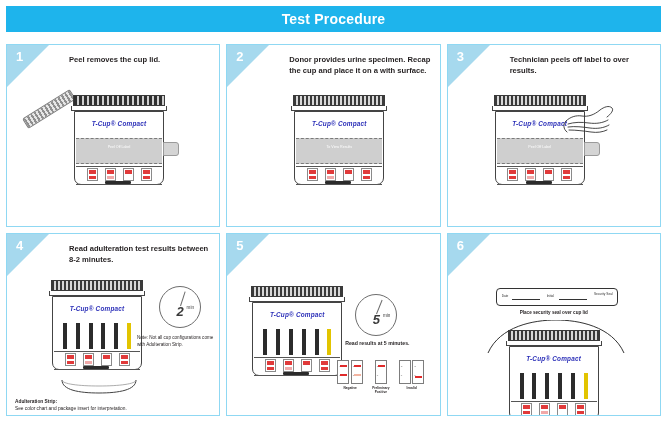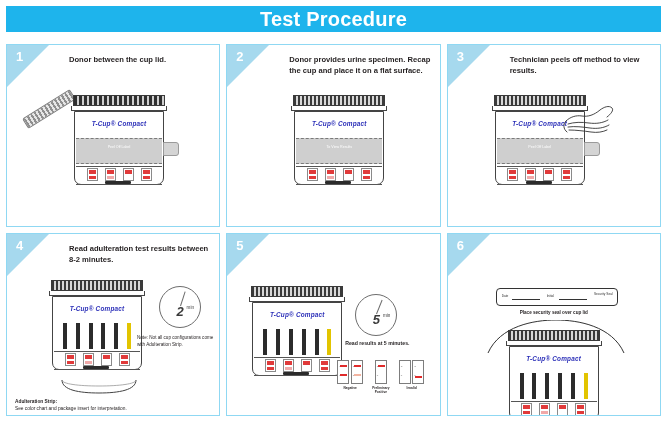--- a/index.html
+++ b/index.html
@@ -11,21 +11,21 @@
   }
   .page{position:relative;width:667px;height:421px;}
 
   
   .header{
     position:absolute;left:6px;top:6px;width:655px;height:26px;
     background:#1eb4ec;
     display:flex;align-items:center;justify-content:center;
   }
   .header-title{
-    color:#ffffff;font-size:20px;font-weight:bold;letter-spacing:.2px;
+    color:#ffffff;font-size:14px;font-weight:bold;letter-spacing:.2px;
   }
 
   
   .grid{
     position:absolute;left:6px;top:44px;width:655px;height:372px;
     display:grid;
     grid-template-columns:1fr 1fr 1fr;
     grid-template-rows:1fr 1fr;
     column-gap:6px;row-gap:6px;
   }
@@ -201,21 +201,21 @@
 
   <div class="header">
     <div class="header-title">Test Procedure</div>
   </div>
 
   <div class="grid">
 
     <div class="panel">
       <div class="corner"></div>
       <div class="corner-num">1</div>
-      <div class="step-text">Donor between the cup lid.</div>
+      <div class="step-text">Peel removes the cup lid.</div>
       <div class="art">
         <div class="loose-lid"></div>
         <div class="cup" style="left:62px;top:10px;width:102px;height:92px;">
           <div class="lid" style="background:repeating-linear-gradient(to right,#2f2f2f 0 3px,#cfcfcf 3px 5px);"></div>
           <div class="neck"></div>
           <div class="body">
             <div class="brand">T-Cup® Compact</div>
             <div class="graybar">
               <div class="lbl">Peel Off Label</div>
             </div>
@@ -230,21 +230,21 @@
             <div class="divline" style="top:54px;"></div>
             <div class="divline" style="top:72px;"></div>
           </div>
         </div>
       </div>
     </div>
 
     <div class="panel">
       <div class="corner"></div>
       <div class="corner-num">2</div>
-      <div class="step-text">Donor provides urine specimen. Recap the cup and place it on a flat surface.</div>
+      <div class="step-text">Donor provides urine specimen. Recap the cup and place it on a with surface.</div>
       <div class="art">
         <div class="cup" style="left:62px;top:10px;width:102px;height:92px;">
           <div class="lid"></div>
           <div class="neck"></div>
           <div class="body">
             <div class="brand">T-Cup® Compact</div>
             <div class="graybar">
               <div class="lbl">To View Results</div>
             </div>
             <div class="pads">
@@ -257,21 +257,21 @@
             <div class="divline" style="top:54px;"></div>
             <div class="divline" style="top:72px;"></div>
           </div>
         </div>
       </div>
     </div>
 
     <div class="panel">
       <div class="corner"></div>
       <div class="corner-num">3</div>
-      <div class="step-text">Technician peels off method to view results.</div>
+      <div class="step-text">Technician peels off label to over results.</div>
       <div class="art">
         <div class="cup" style="left:42px;top:10px;width:102px;height:92px;">
           <div class="lid"></div>
           <div class="neck"></div>
           <div class="body">
             <div class="brand">T-Cup® Compact</div>
             <div class="graybar">
               <div class="lbl">Peel Off Label</div>
             </div>
             <div class="tab"></div>

